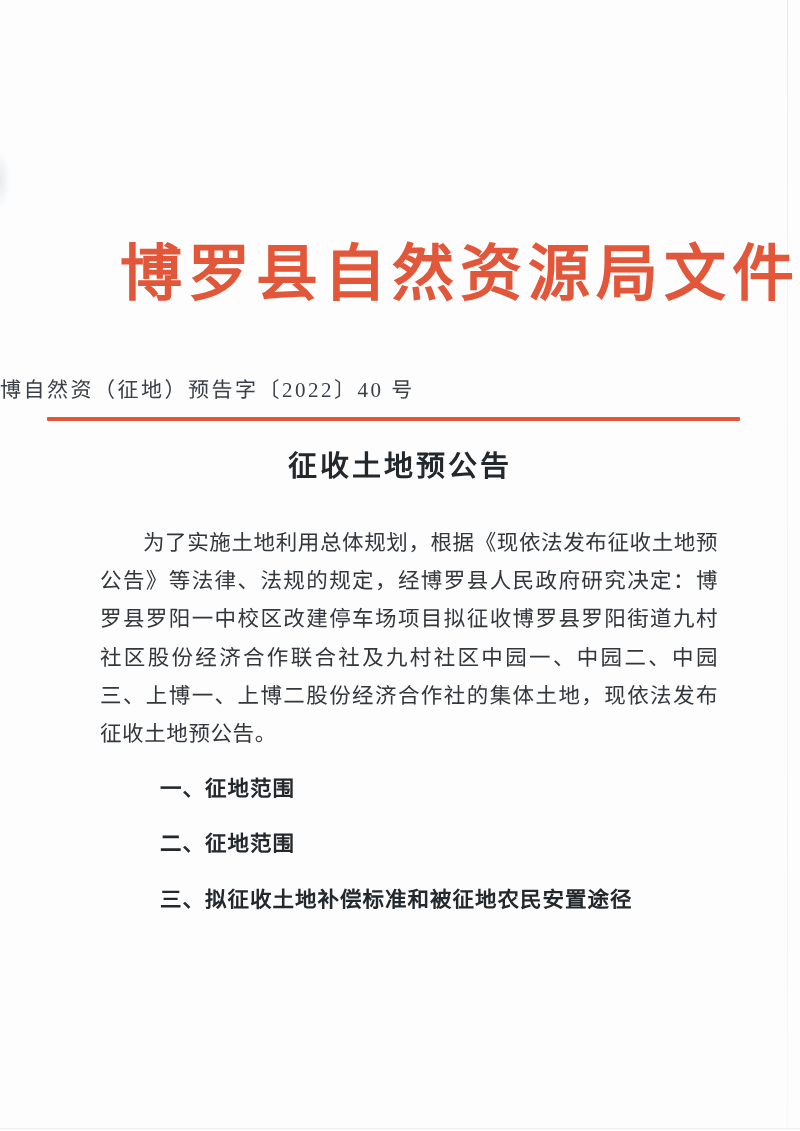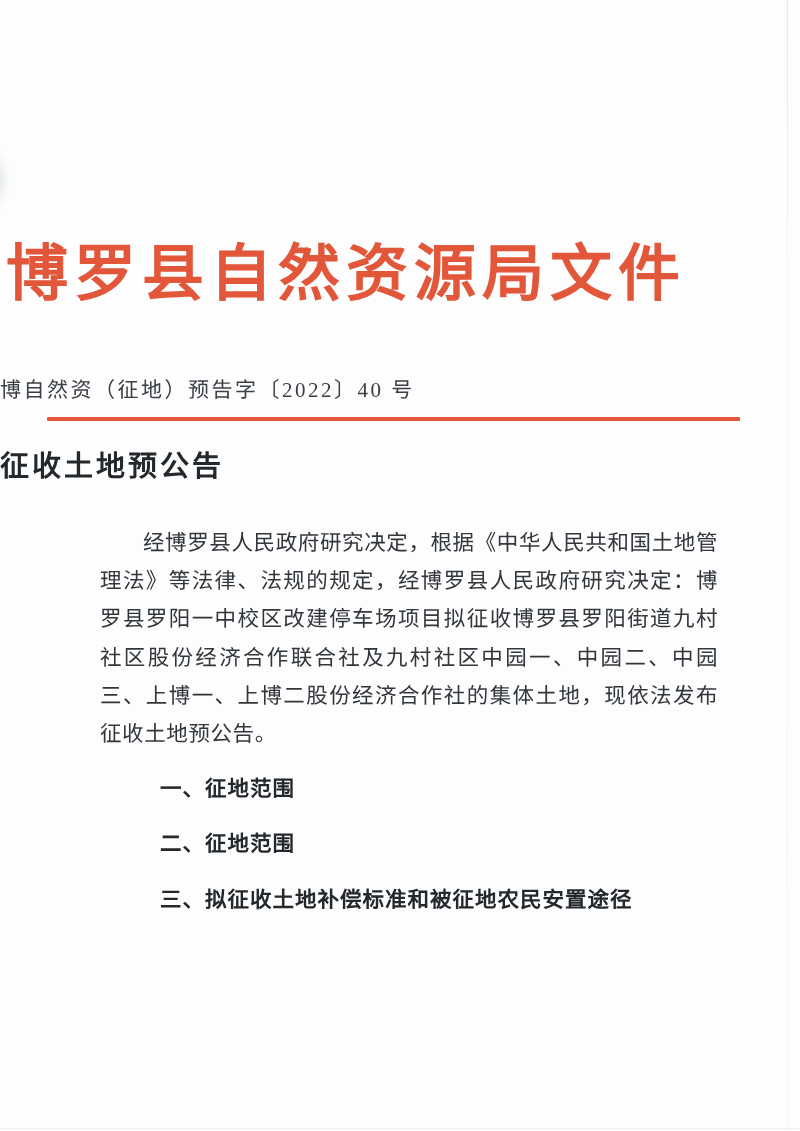--- a/index.html
+++ b/index.html
@@ -54,21 +54,21 @@
     background: radial-gradient(ellipse at left center,
         rgba(206,218,222,0.5), rgba(255,255,255,0) 70%);
   }
 
   
   .masthead {
     position: absolute;
     left: 0;
     top: 236px;
     width: 800px;
-    text-align: left;
+    text-align: right;
   }
   .masthead-title {
     font-family: "Liberation Serif", "DejaVu Serif", serif;
     font-size: 62px;
     line-height: 76px;
     font-weight: 700;
     letter-spacing: 6px;
     color: #e2573a;
     white-space: nowrap;
     text-indent: 6px;
@@ -98,21 +98,21 @@
     background: #e2573a;
     border-radius: 1px;
   }
 
   
   .doc-title {
     position: absolute;
     left: 0;
     top: 445px;
     width: 800px;
-    text-align: left;
+    text-align: center;
     font-family: "DejaVu Sans", "Liberation Sans", sans-serif;
     font-size: 29px;
     line-height: 42px;
     font-weight: 700;
     letter-spacing: 3px;
     color: #23282d;
     white-space: nowrap;
   }
 
   
@@ -157,21 +157,21 @@
   </div>
 
   <div class="doc-number">博自然资（征地）预告字〔2022〕40 号</div>
 
   <div class="red-rule"></div>
 
   <div class="doc-title">征收土地预公告</div>
 
   <div class="body-block">
 
-    <p class="para">经博罗县人民政府研究决定，根据《中华人民共和国土地管理法》等法律、法规的规定，经博罗县人民政府研究决定：博罗县罗阳一中校区改建停车场项目拟征收博罗县罗阳街道九村社区股份经济合作联合社及九村社区中园一、中园二、中园三、上博一、上博二股份经济合作社的集体土地，现依法发布征收土地预公告。</p>
+    <p class="para">为了实施土地利用总体规划，根据《现依法发布征收土地预公告》等法律、法规的规定，经博罗县人民政府研究决定：博罗县罗阳一中校区改建停车场项目拟征收博罗县罗阳街道九村社区股份经济合作联合社及九村社区中园一、中园二、中园三、上博一、上博二股份经济合作社的集体土地，现依法发布征收土地预公告。</p>
 
     <h2 class="section-heading">一、征地范围</h2>
 
     <h2 class="section-heading">二、征地范围</h2>
 
     <h2 class="section-heading">三、拟征收土地补偿标准和被征地农民安置途径</h2>
 
   </div>
 
 </div>

